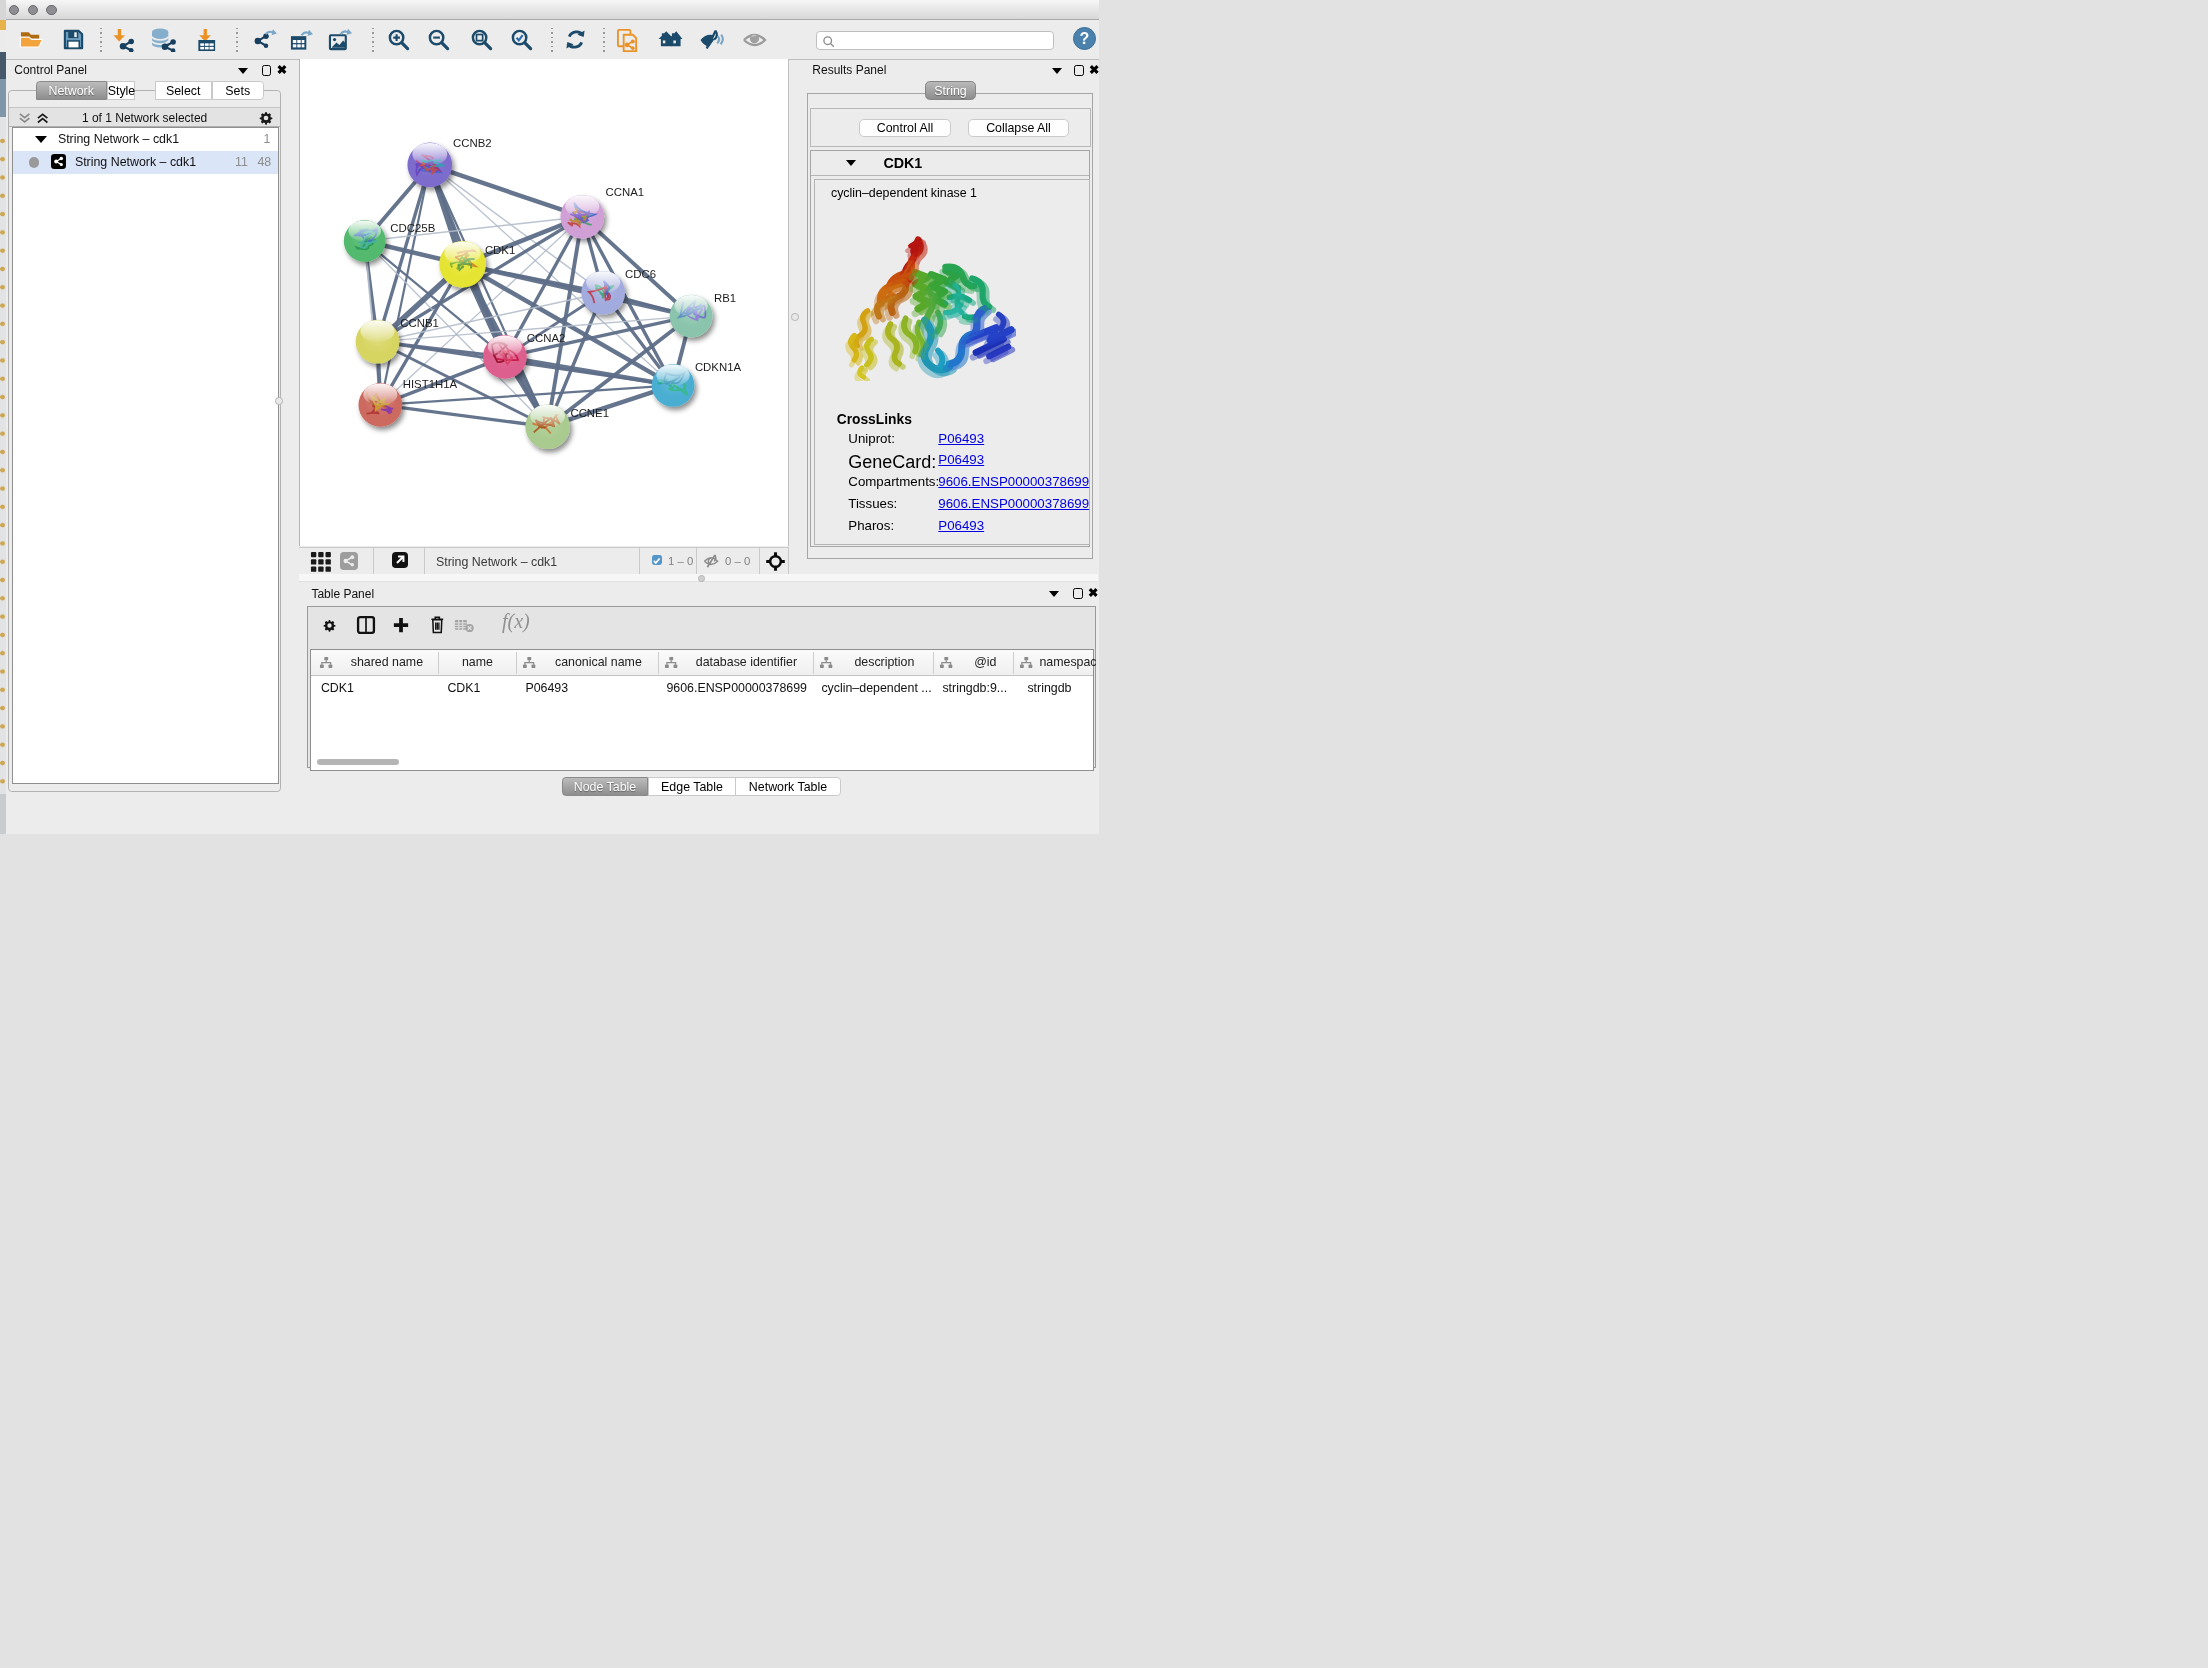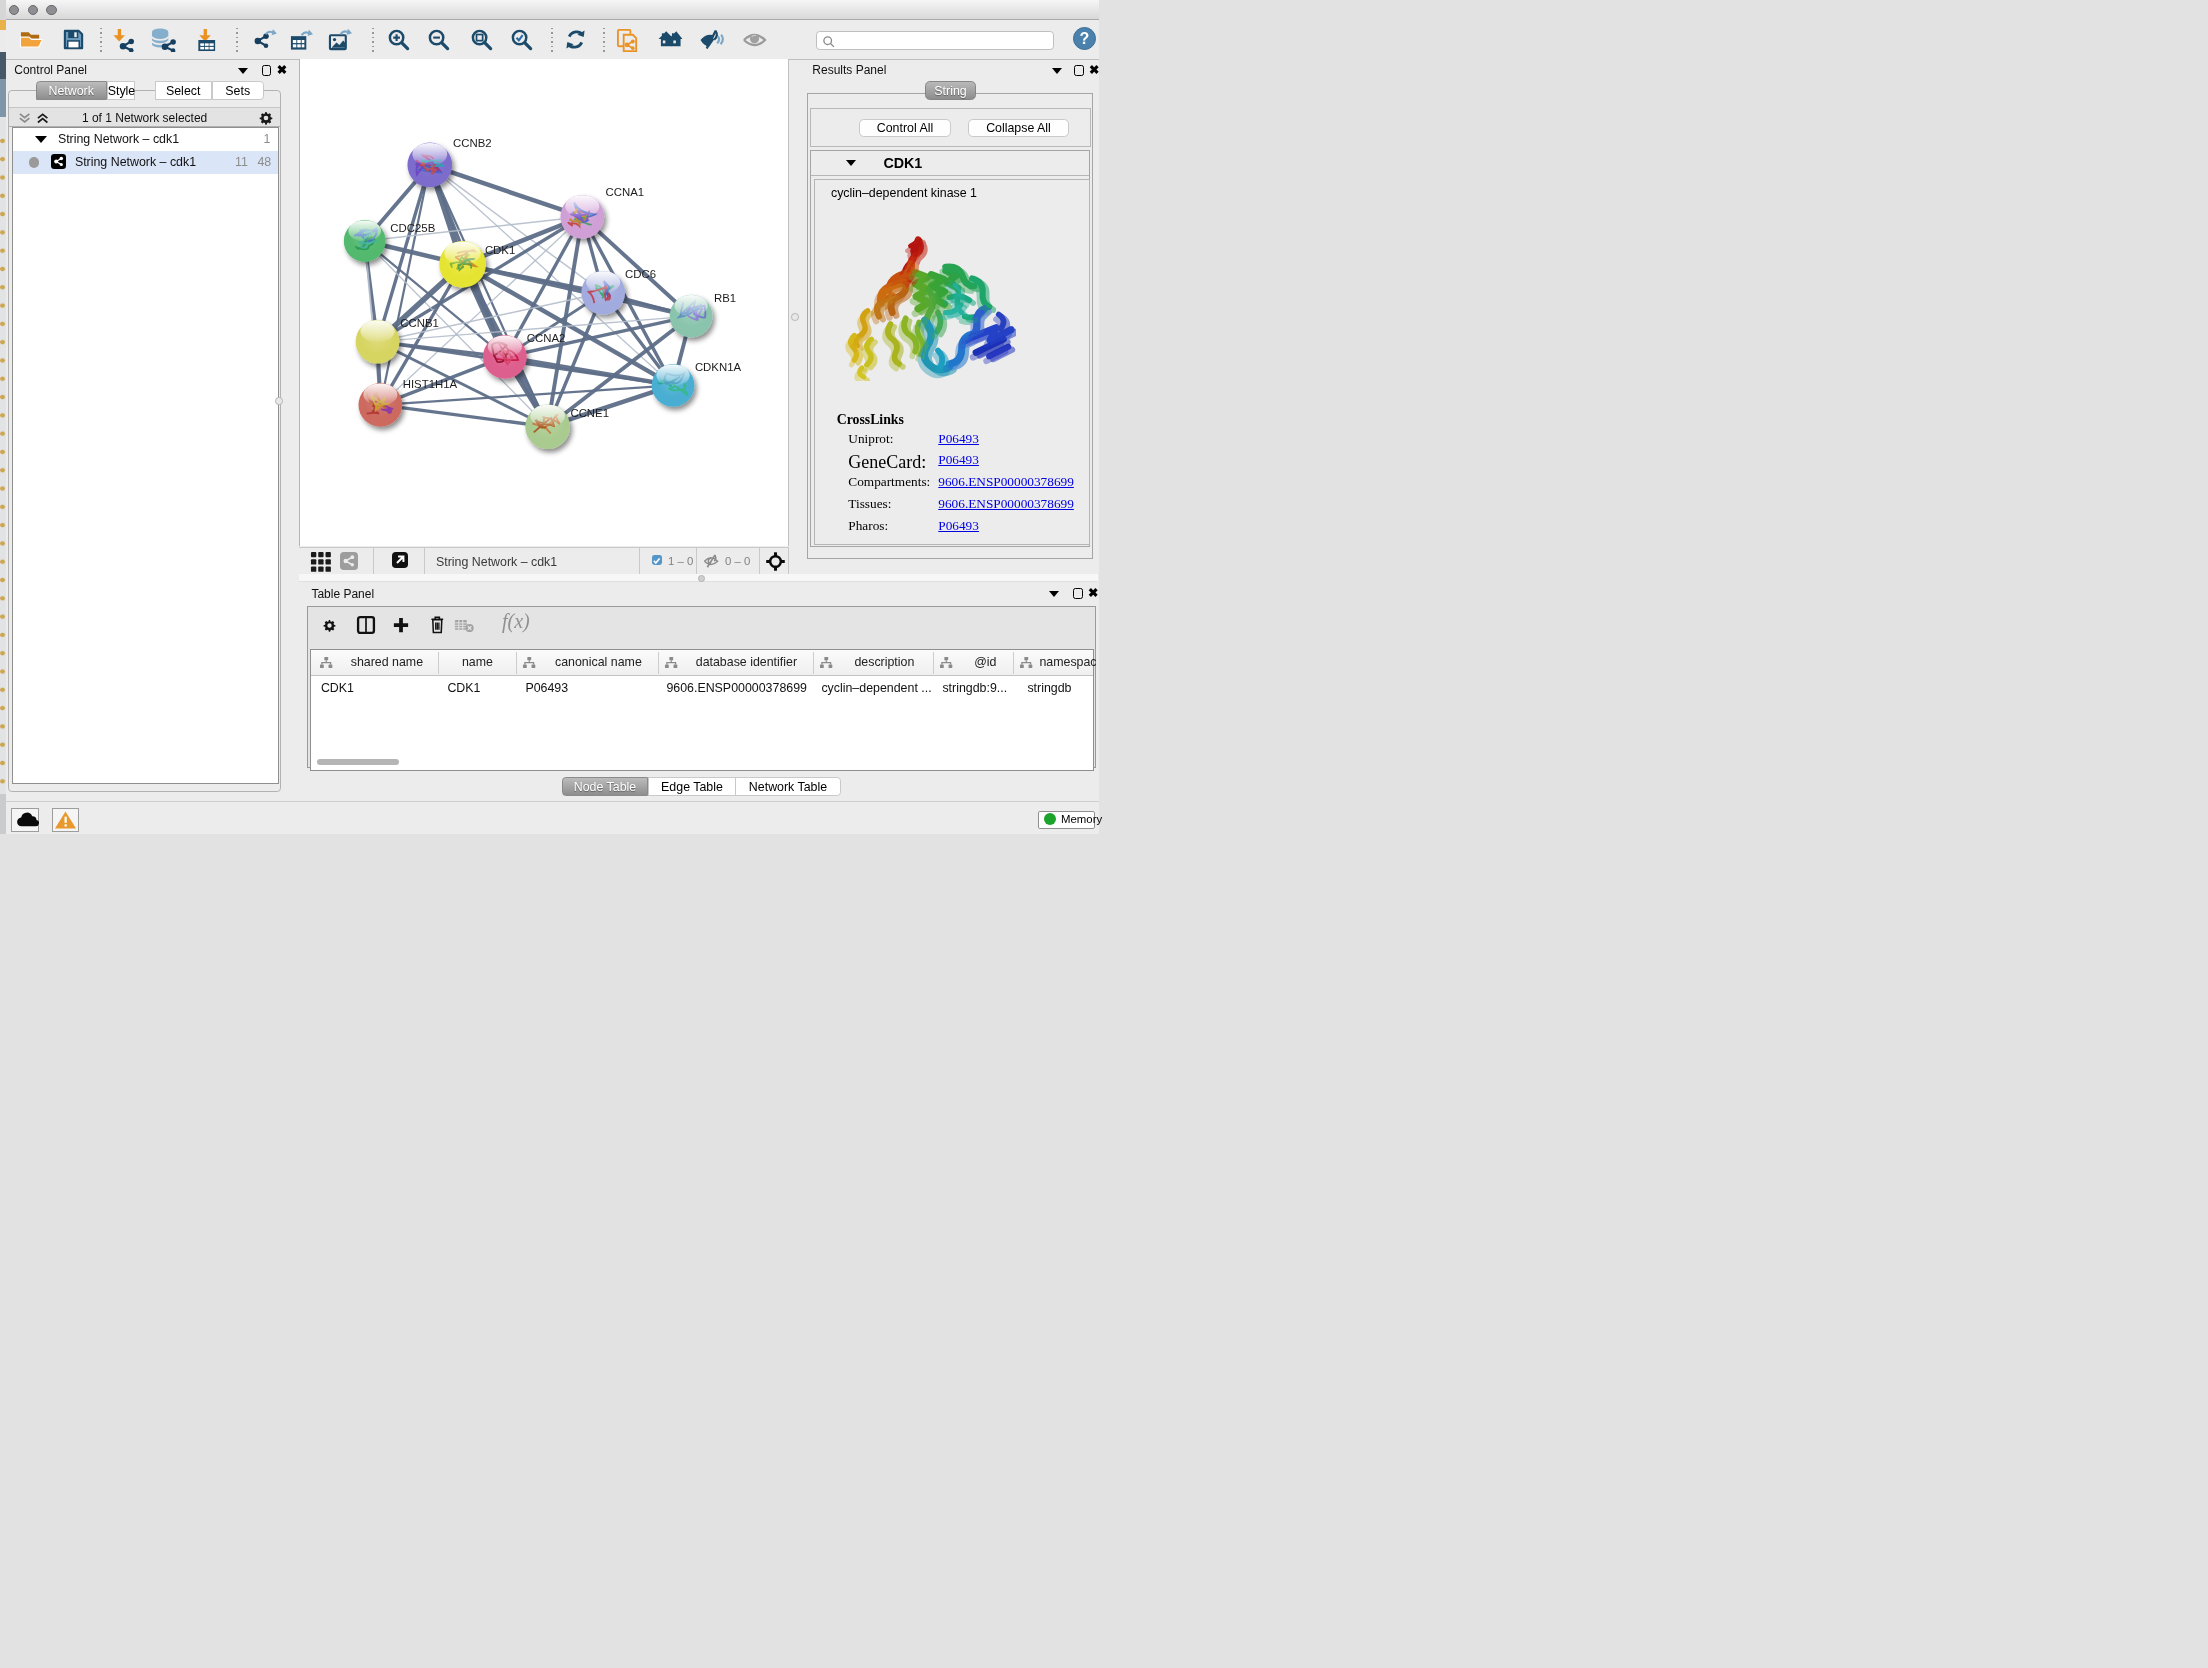--- a/index.html
+++ b/index.html
@@ -29,21 +29,21 @@
 .vsep{position:absolute;top:0;height:27px;width:0;border-left:1px solid #c9c9c9}
 #splitstrip{position:absolute;left:299px;top:574px;width:799px;height:8px;background:#f7f7f7;border-bottom:1px solid #e0e0e0}
 #rp{position:absolute;left:799px;top:59px;width:300px;height:515px}
 #rpbox{position:absolute;left:8px;top:34px;width:286px;height:466px;border:1px solid #a5a5a5;background:#ececec}
 #stringtab{position:absolute;left:126px;top:22px;width:51px;height:18.5px;border-radius:4.8px;background:linear-gradient(#b9b9b9,#8d8d8d);border:1px solid #858585;color:#fff;font-size:12.4px;text-align:center;line-height:18px;text-shadow:0 1px 1px rgba(0,0,0,.4)}
 #expbox{position:absolute;left:11px;top:49px;width:281px;height:39px;border:1px solid #b8b8b8}
 .wbtn{position:absolute;background:#fefefe;border:1px solid #c9c9c9;border-radius:4.8px;font-size:12.4px;text-align:center;color:#000}
 #cdkbox{position:absolute;left:11.4px;top:91px;width:280px;height:397px;border:1px solid #a5a5a5}
 #cdkhead{position:absolute;left:0;top:0;width:100%;height:25px;border-bottom:1px solid #b5b5b5;font-size:13.3px;font-weight:bold;color:#000}
 #cdkcontent{position:absolute;left:1px;top:26px;width:276px;height:366px;border:1px solid #b5b5b5;margin:1.9px;background:#ececec}
-.serif{font-family:Liberation Serif, serif}
+.serif{font-family:Liberation Sans, sans-serif}
 .xlink{color:#0000e0;text-decoration:underline}
 #tp{position:absolute;left:299px;top:582px;width:799px;height:219px;background:#ececec}
 #tpbox{position:absolute;left:8px;top:24px;width:789px;height:162px;border:1px solid #9a9a9a;background:#e4e4e4}
 #tptable{position:absolute;left:2.4px;top:42px;width:784px;height:122px;border:1px solid #8f8f8f;background:#fff}
 #thead{position:absolute;left:0;top:0;width:100%;height:26px;background:linear-gradient(#fbfbfb,#efefef);border-bottom:1px solid #c2c2c2;font-size:12.4px;color:#222}
 .thsep{position:absolute;top:1.9px;height:22px;width:0;border-left:1px solid #cdcdcd}
 .hlabel{position:absolute;top:4.8px;text-align:center}
 .hicon{position:absolute;top:5.7px}
 #trow1{position:absolute;left:0;top:26px;width:100%;height:24px;font-size:12.4px;color:#111}
 #tscroll{position:absolute;left:5.2px;top:109px;width:82px;height:6.2px;border-radius:3.8px;background:#b5b5b5}
@@ -796,26 +796,13 @@
         </div>
         <div id="tscroll"></div>
       </div>
     </div>
     <div id="tptabs">
       <div class="tab tabsel" style="left:0;width:86px;border-radius:3.8px 0 0 3.8px">Node Table</div>
       <div class="tab" style="left:86px;width:88px">Edge Table</div>
       <div class="tab" style="left:173px;width:106px;border-radius:0 3.8px 3.8px 0">Network Table</div>
     </div>
   </div>
-  <div id="statusbar">
-<div class="sbtn" style="left:10.5px;top:6.2px;width:28.5px;height:24px"><svg width="27" height="22" viewBox="0 0 28 23">
-          <path d="M8 18 a4.5 4.5 0 0 1 -0.5-9 a6 6 0 0 1 11.5-1.5 a4 4 0 0 1 4.5 4 a3.3 3.3 0 0 1 -1.5 6.5 z" fill="#0a0a0a" transform="translate(2,0)"></path>
-        </svg></div>
-<div class="sbtn" style="left:52px;top:6.2px;width:27px;height:24px"><svg width="25" height="22" viewBox="0 0 26 23">
-          <path d="M13 2.5 L24 20.5 H2 z" fill="#e8982c"></path>
-          <rect x="12" y="8" width="2.3" height="6.5" fill="#fff"></rect>
-          <rect x="12" y="16" width="2.3" height="2.3" fill="#fff"></rect>
-        </svg></div>
-<div class="sbtn" style="left:1038px;top:8.6px;width:57px;height:18.5px;background:#fff;border:1px solid #8f8f8f;border-radius:1.9px"></div>
-<div style="position:absolute;left:1044px;top:11px;width:12.4px;height:12.4px;border-radius:50%;background:#1ca32b"></div>
-<span style="position:absolute;left:1061px;top:11.4px;font-size:11.4px">Memory</span>
-</div>
 </div>
 
 </body></html>

